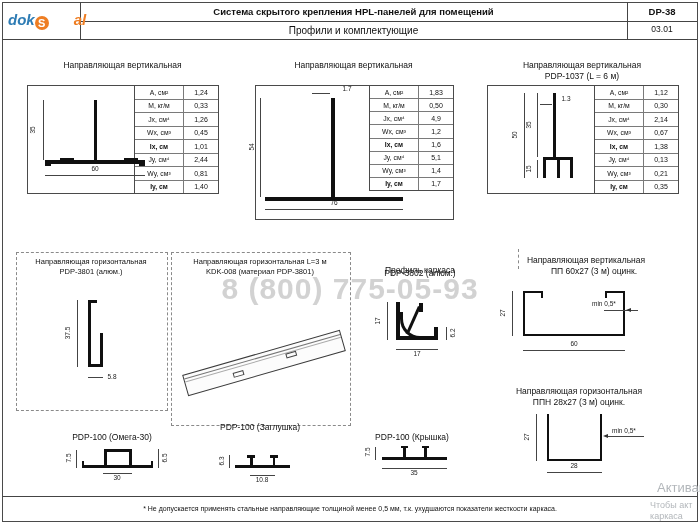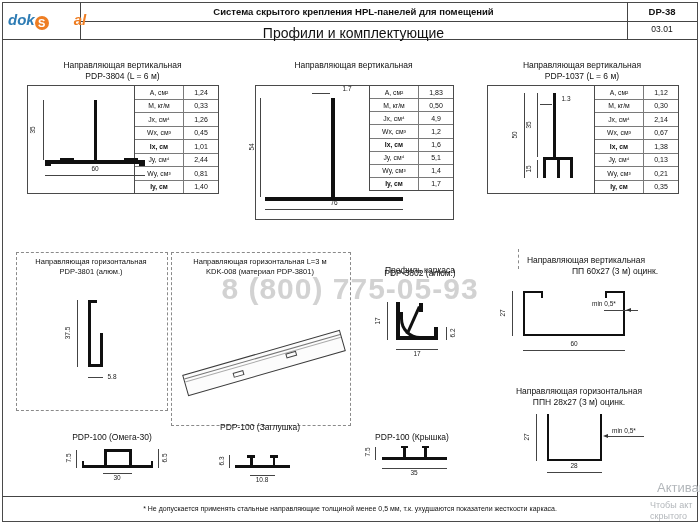--- a/index.html
+++ b/index.html
@@ -36,25 +36,24 @@
   <div class="line" style="left:627px;top:2px;width:1px;height:37px;"></div>
   <div class="line" style="left:80px;top:21px;width:617px;height:1px;"></div>
   <div class="line" style="left:2px;top:39px;width:695px;height:1px;"></div>
 
   <div class="t" style="left:8px;top:11px;font-size:15px;font-weight:bold;font-style:italic;">
     <span style="color:#2e7cb4;">dok</span><span style="display:inline-block;width:14px;height:14px;border-radius:50%;background:#ee7d22;color:#fff;font-size:11px;font-style:normal;text-align:center;line-height:14px;vertical-align:-2px;">S</span><span style="color:#ee7d22;margin-left:25px;">al</span>
   </div>
 
   <div class="t" style="left:80px;top:7px;width:547px;text-align:center;font-size:9.5px;font-weight:bold;">Система скрытого крепления HPL-панелей для помещений</div>
   <div class="t" style="left:627px;top:7px;width:70px;text-align:center;font-size:9.5px;font-weight:bold;">DP-38</div>
-  <div class="t" style="left:80px;top:25px;width:547px;text-align:center;font-size:14px;">Профили и комплектующие</div>
+  <div class="t" style="left:80px;top:25px;width:547px;text-align:center;font-size:10px;">Профили и комплектующие</div>
   <div class="t" style="left:627px;top:25px;width:70px;text-align:center;font-size:8.5px;">03.01</div>
 
   <div class="t ptitle" style="left:27px;top:61px;width:191px;">Направляющая вертикальная</div>
-  <div class="t ptitle" style="left:27px;top:72px;width:191px;">PDP-3804 (L = 6 м)</div>
   <div class="box" style="left:27px;top:85px;width:190px;height:107px;"></div>
   <div class="stable" style="left:134px;top:85px;width:83px;height:107px;">
       <div class="srow">
         <div class="sl">A, см²</div>
         <div class="sv">1,24</div>
       </div>
       <div class="srow">
         <div class="sl">M, кг/м</div>
         <div class="sv">0,33</div>
       </div>
@@ -224,21 +223,21 @@
   <div class="line" style="left:387px;top:302px;width:1px;height:38px;"></div>
   <div class="t dim rot" style="left:378px;top:321px;">17</div>
   <div class="line" style="left:396px;top:349px;width:42px;height:1px;"></div>
   <div class="t dim ctr" style="left:417px;top:354px;">17</div>
   <div class="line" style="left:446px;top:327px;width:1px;height:13px;"></div>
   <div class="t dim rot" style="left:453px;top:333px;">6.2</div>
 
   <div style="position:absolute;left:518px;top:249px;width:0;height:20px;border-left:1px dashed #8a8a8a;"></div>
 
   <div class="t ptitle" style="left:500px;top:256px;width:172px;">Направляющая вертикальная</div>
-  <div class="t ptitle" style="left:529px;top:267px;width:172px;">ПП 60х27 (3 м) оцинк.</div>
+  <div class="t ptitle" style="left:508px;top:267px;width:172px;">ПП 60х27 (3 м) оцинк.</div>
   <div class="blk" style="left:523px;top:291px;width:2px;height:45px;"></div>
   <div class="blk" style="left:623px;top:291px;width:2px;height:45px;"></div>
   <div class="blk" style="left:523px;top:334px;width:102px;height:2px;"></div>
   <div class="blk" style="left:523px;top:291px;width:20px;height:2px;"></div>
   <div class="blk" style="left:541px;top:291px;width:2px;height:7px;"></div>
   <div class="blk" style="left:605px;top:291px;width:20px;height:2px;"></div>
   <div class="blk" style="left:605px;top:291px;width:2px;height:7px;"></div>
   <div class="line" style="left:512px;top:291px;width:1px;height:45px;"></div>
   <div class="t dim rot" style="left:503px;top:313px;">27</div>
   <div class="line" style="left:523px;top:350px;width:102px;height:1px;"></div>
@@ -293,18 +292,18 @@
   <div class="blk" style="left:422px;top:446px;width:7px;height:2px;"></div>
   <div class="line" style="left:375px;top:447px;width:1px;height:13px;"></div>
   <div class="t dim rot" style="left:368px;top:452px;">7.5</div>
   <div class="line" style="left:382px;top:468px;width:65px;height:1px;"></div>
   <div class="t dim ctr" style="left:414px;top:473px;">35</div>
 
   <div class="wm" style="left:210px;top:272px;width:280px;font-size:30px;letter-spacing:1px;">8 (800) 775-05-93</div>
 
   <div class="winact" style="left:657px;top:480px;font-size:13px;">Активац</div>
   <div class="winact" style="left:650px;top:500px;font-size:9px;">Чтобы акт</div>
-  <div class="winact" style="left:650px;top:511px;font-size:9px;">скрытого</div>
+  <div class="winact" style="left:650px;top:511px;font-size:9px;">каркаса</div>
 
   <div class="line" style="left:2px;top:496px;width:695px;height:1px;"></div>
   <div class="t" style="left:0;top:505px;width:700px;text-align:center;font-size:7px;">* Не допускается применять стальные направляющие толщиной менее 0,5 мм, т.к. ухудшаются показатели жесткости каркаса.</div>
 
 </div>
 
 </body></html>

